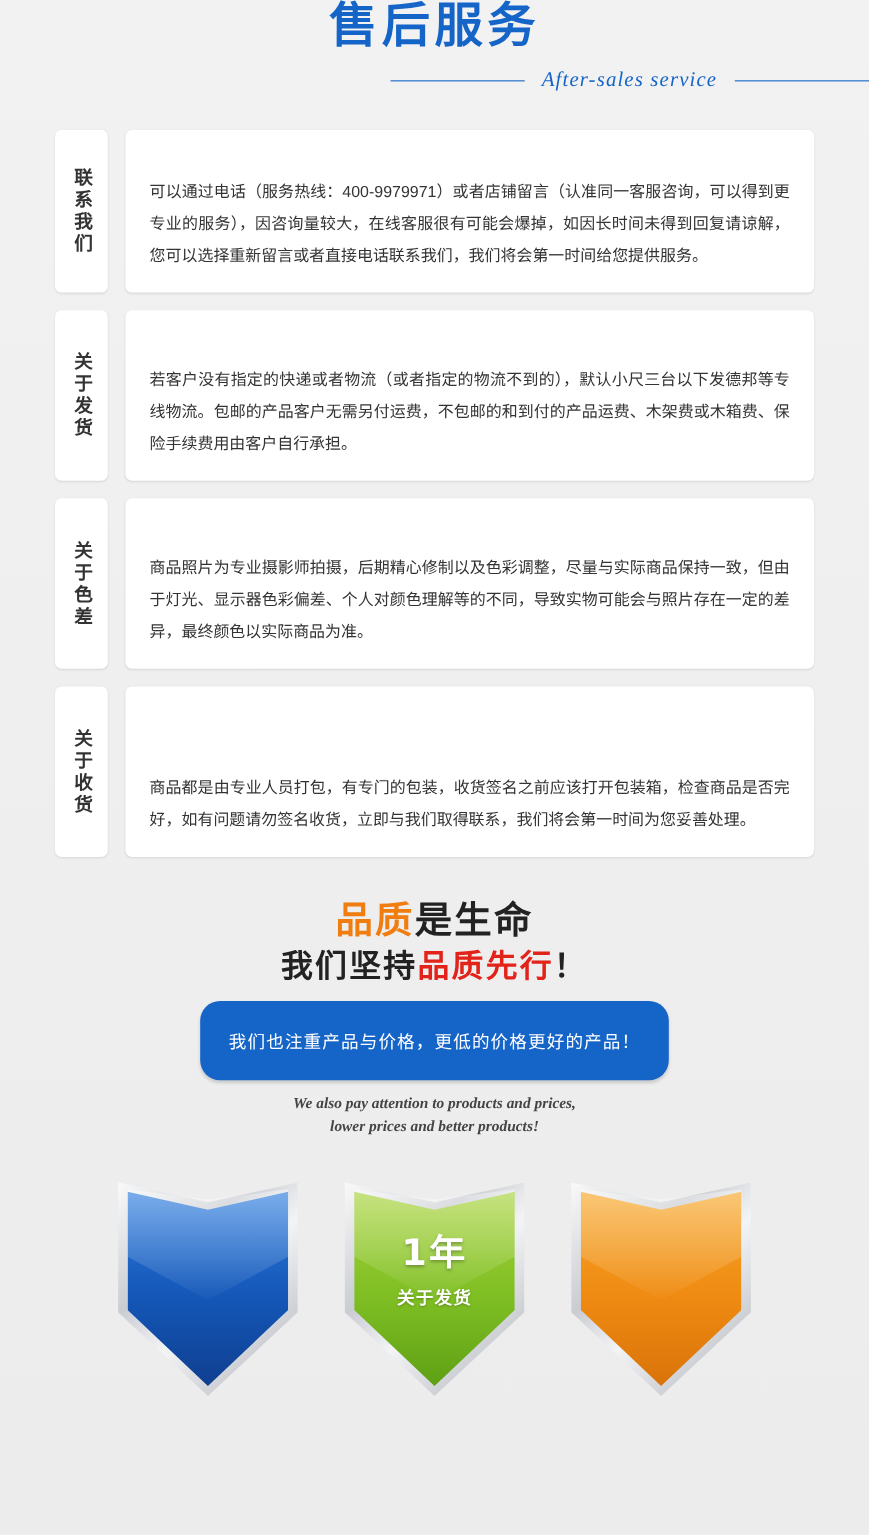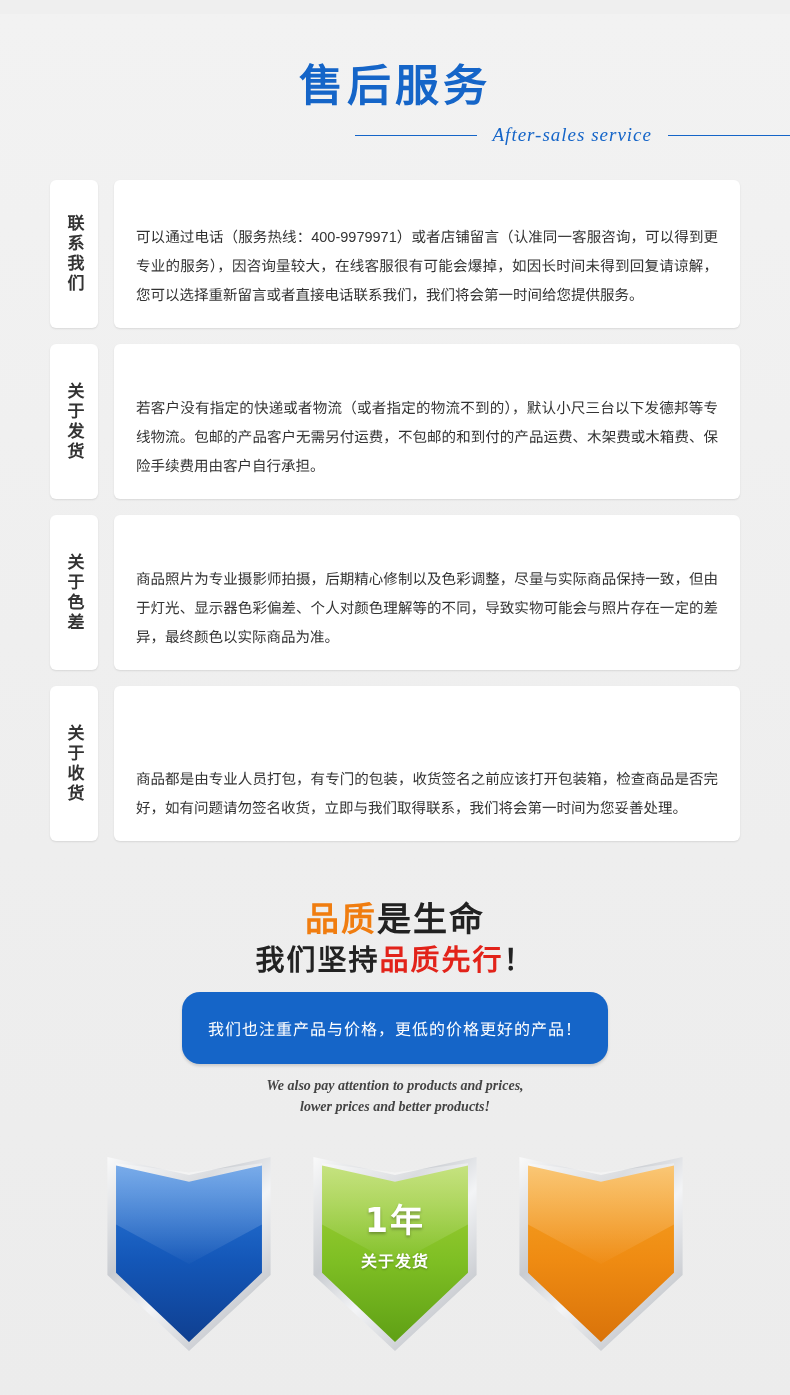--- a/index.html
+++ b/index.html
@@ -15,23 +15,21 @@
   }
   .page {
     position: relative;
     width: 790px;
     height: 1395px;
     background: linear-gradient(to bottom, #f2f2f2 0%, #eeeeee 60%, #ececec 100%);
   }
 
   
   .header {
-    padding-top: 48px;
     text-align: center;
-    margin-top: 14px;
   }
   .header-title {
     font-family: "DejaVu Sans", "Liberation Sans", sans-serif;
     font-size: 44px;
     font-weight: bold;
     color: #1565c8;
     letter-spacing: 4px;
     line-height: 1.1;
   }
   .header-sub-wrap {
@@ -102,21 +100,21 @@
     color: #333333;
     text-align: justify;
   }
   .srow.h1 .srow-label, .srow.h1 .srow-body { height: 148px; }
   .srow.h2 .srow-label, .srow.h2 .srow-body { height: 155px; }
   .srow.h3 .srow-label, .srow.h3 .srow-body { height: 155px; }
   .srow.h4 .srow-label, .srow.h4 .srow-body { height: 155px; }
 
   
   .quality {
-    margin-top: 58px;
+    margin-top: 38px;
     text-align: center;
   }
   .q-line1 {
     font-family: "DejaVu Sans", "Liberation Sans", sans-serif;
     font-size: 34px;
     font-weight: bold;
     letter-spacing: 2px;
     line-height: 1.2;
   }
   .q-orange { color: #f07d10; }

